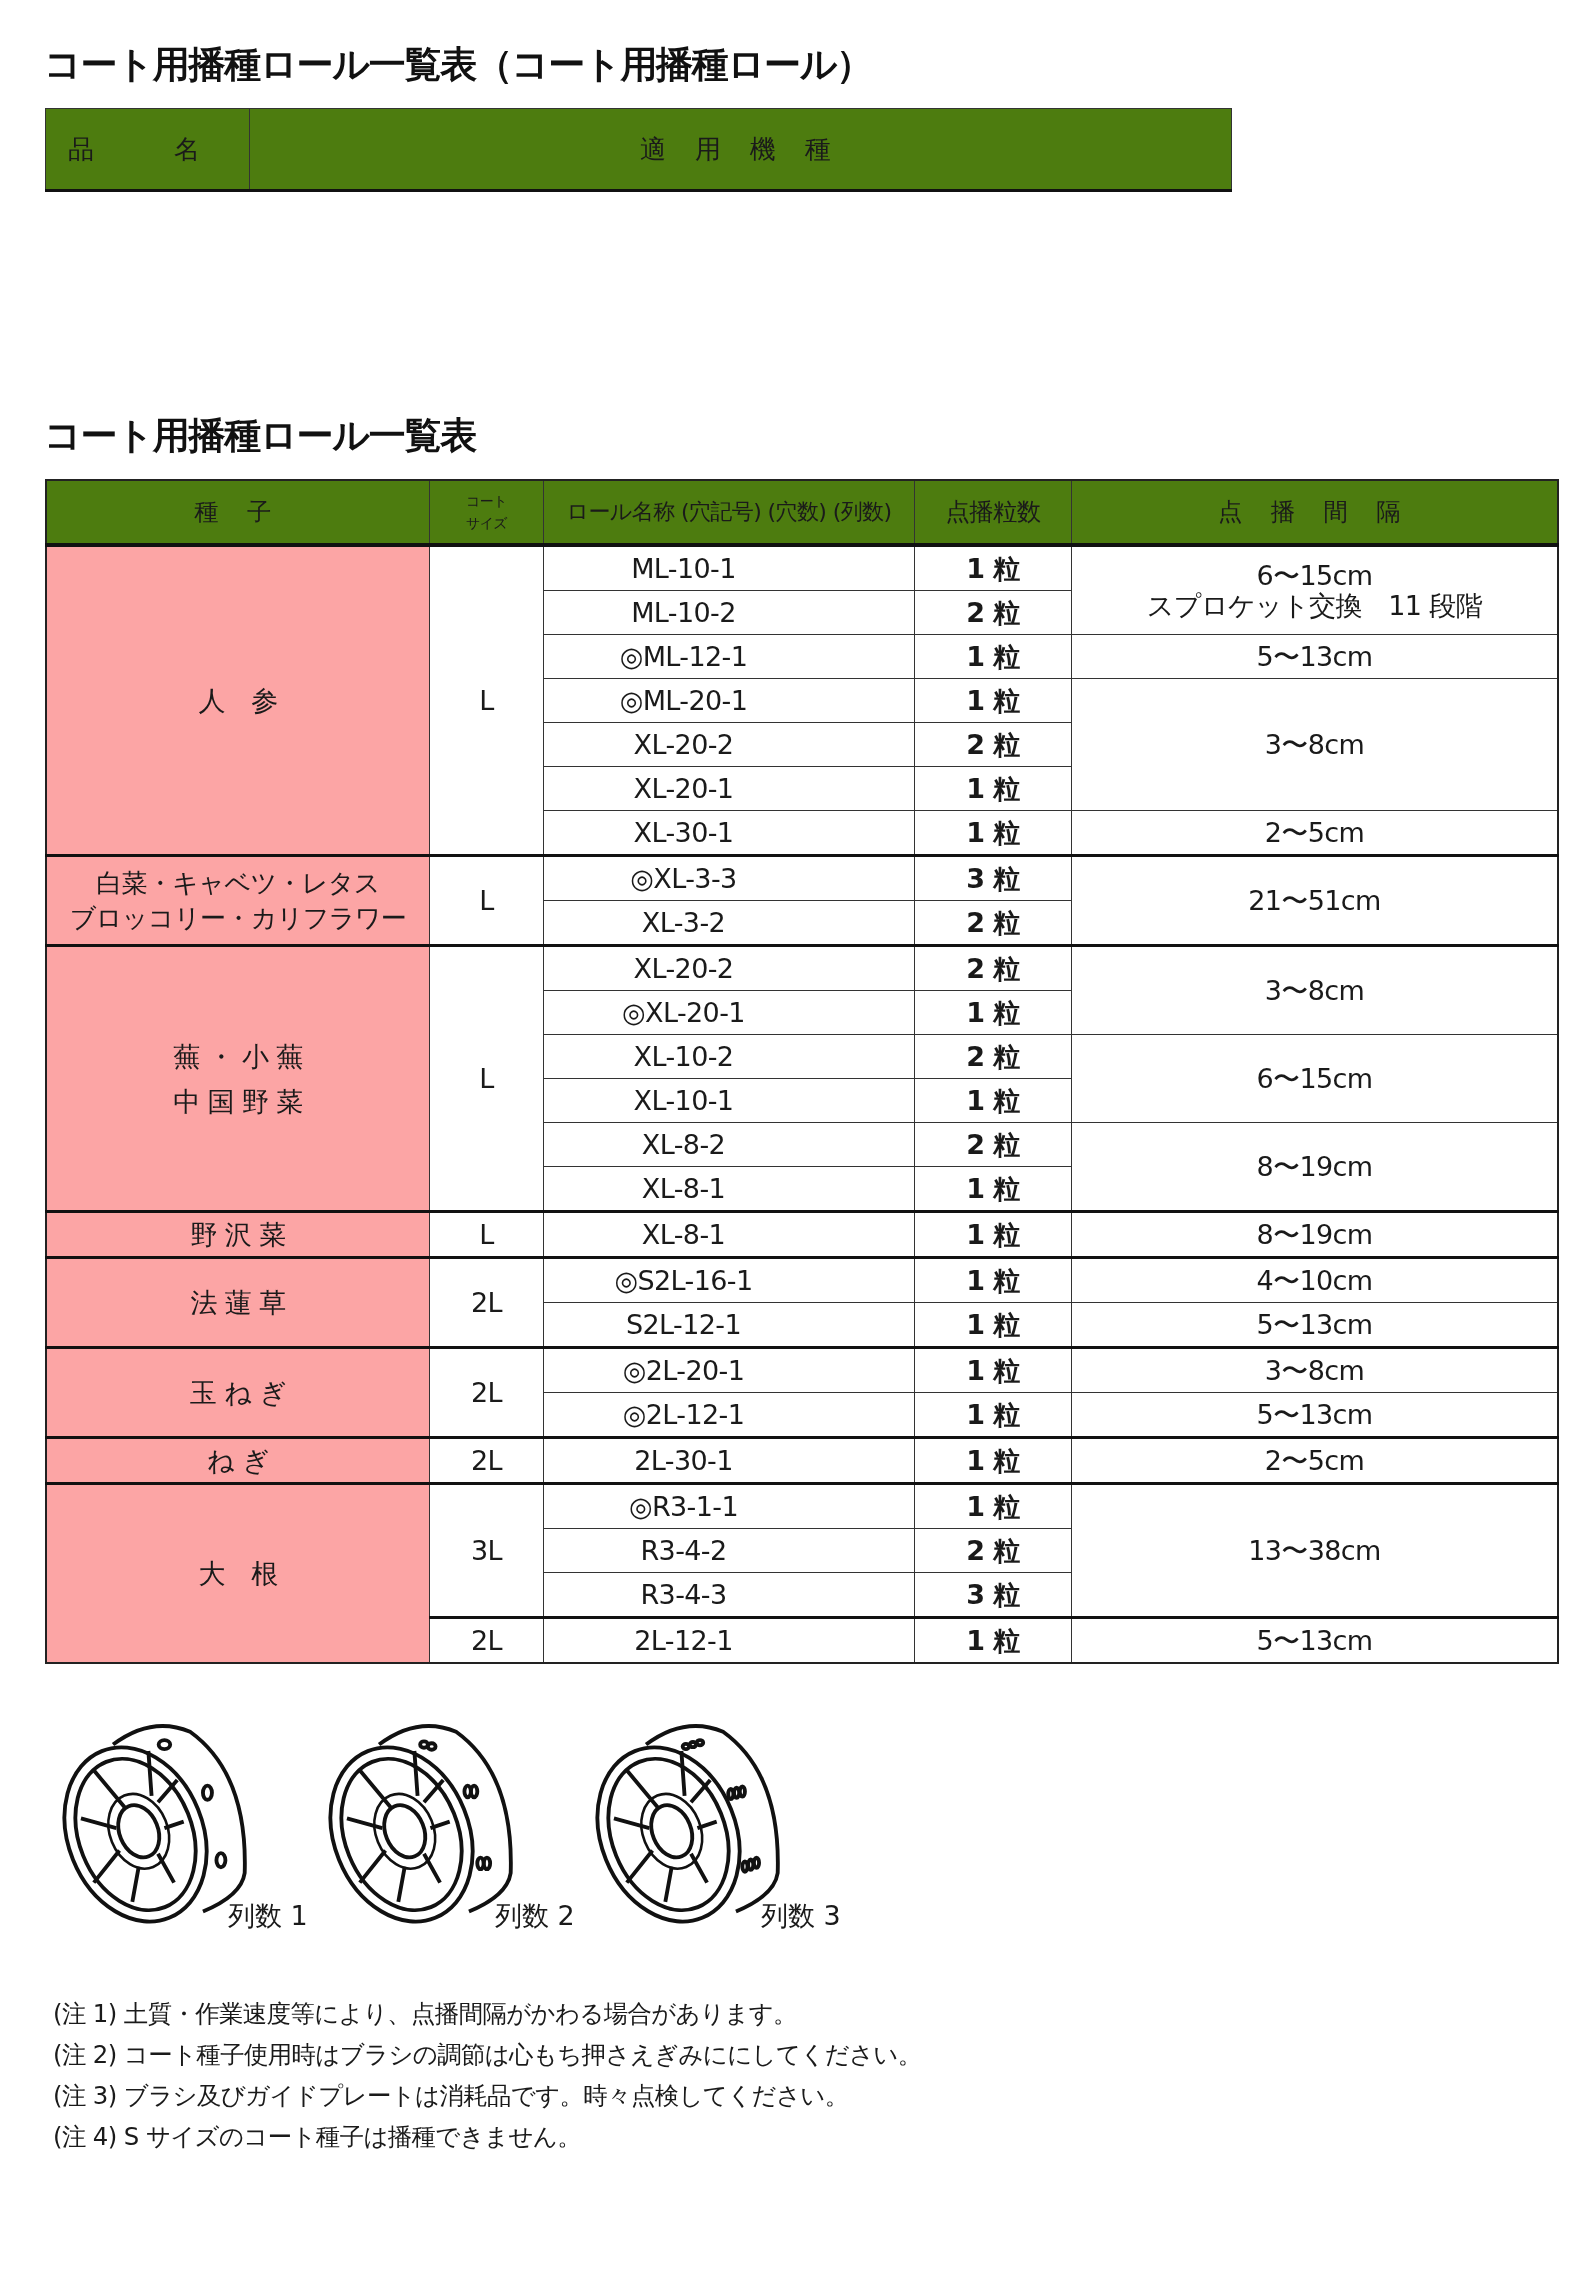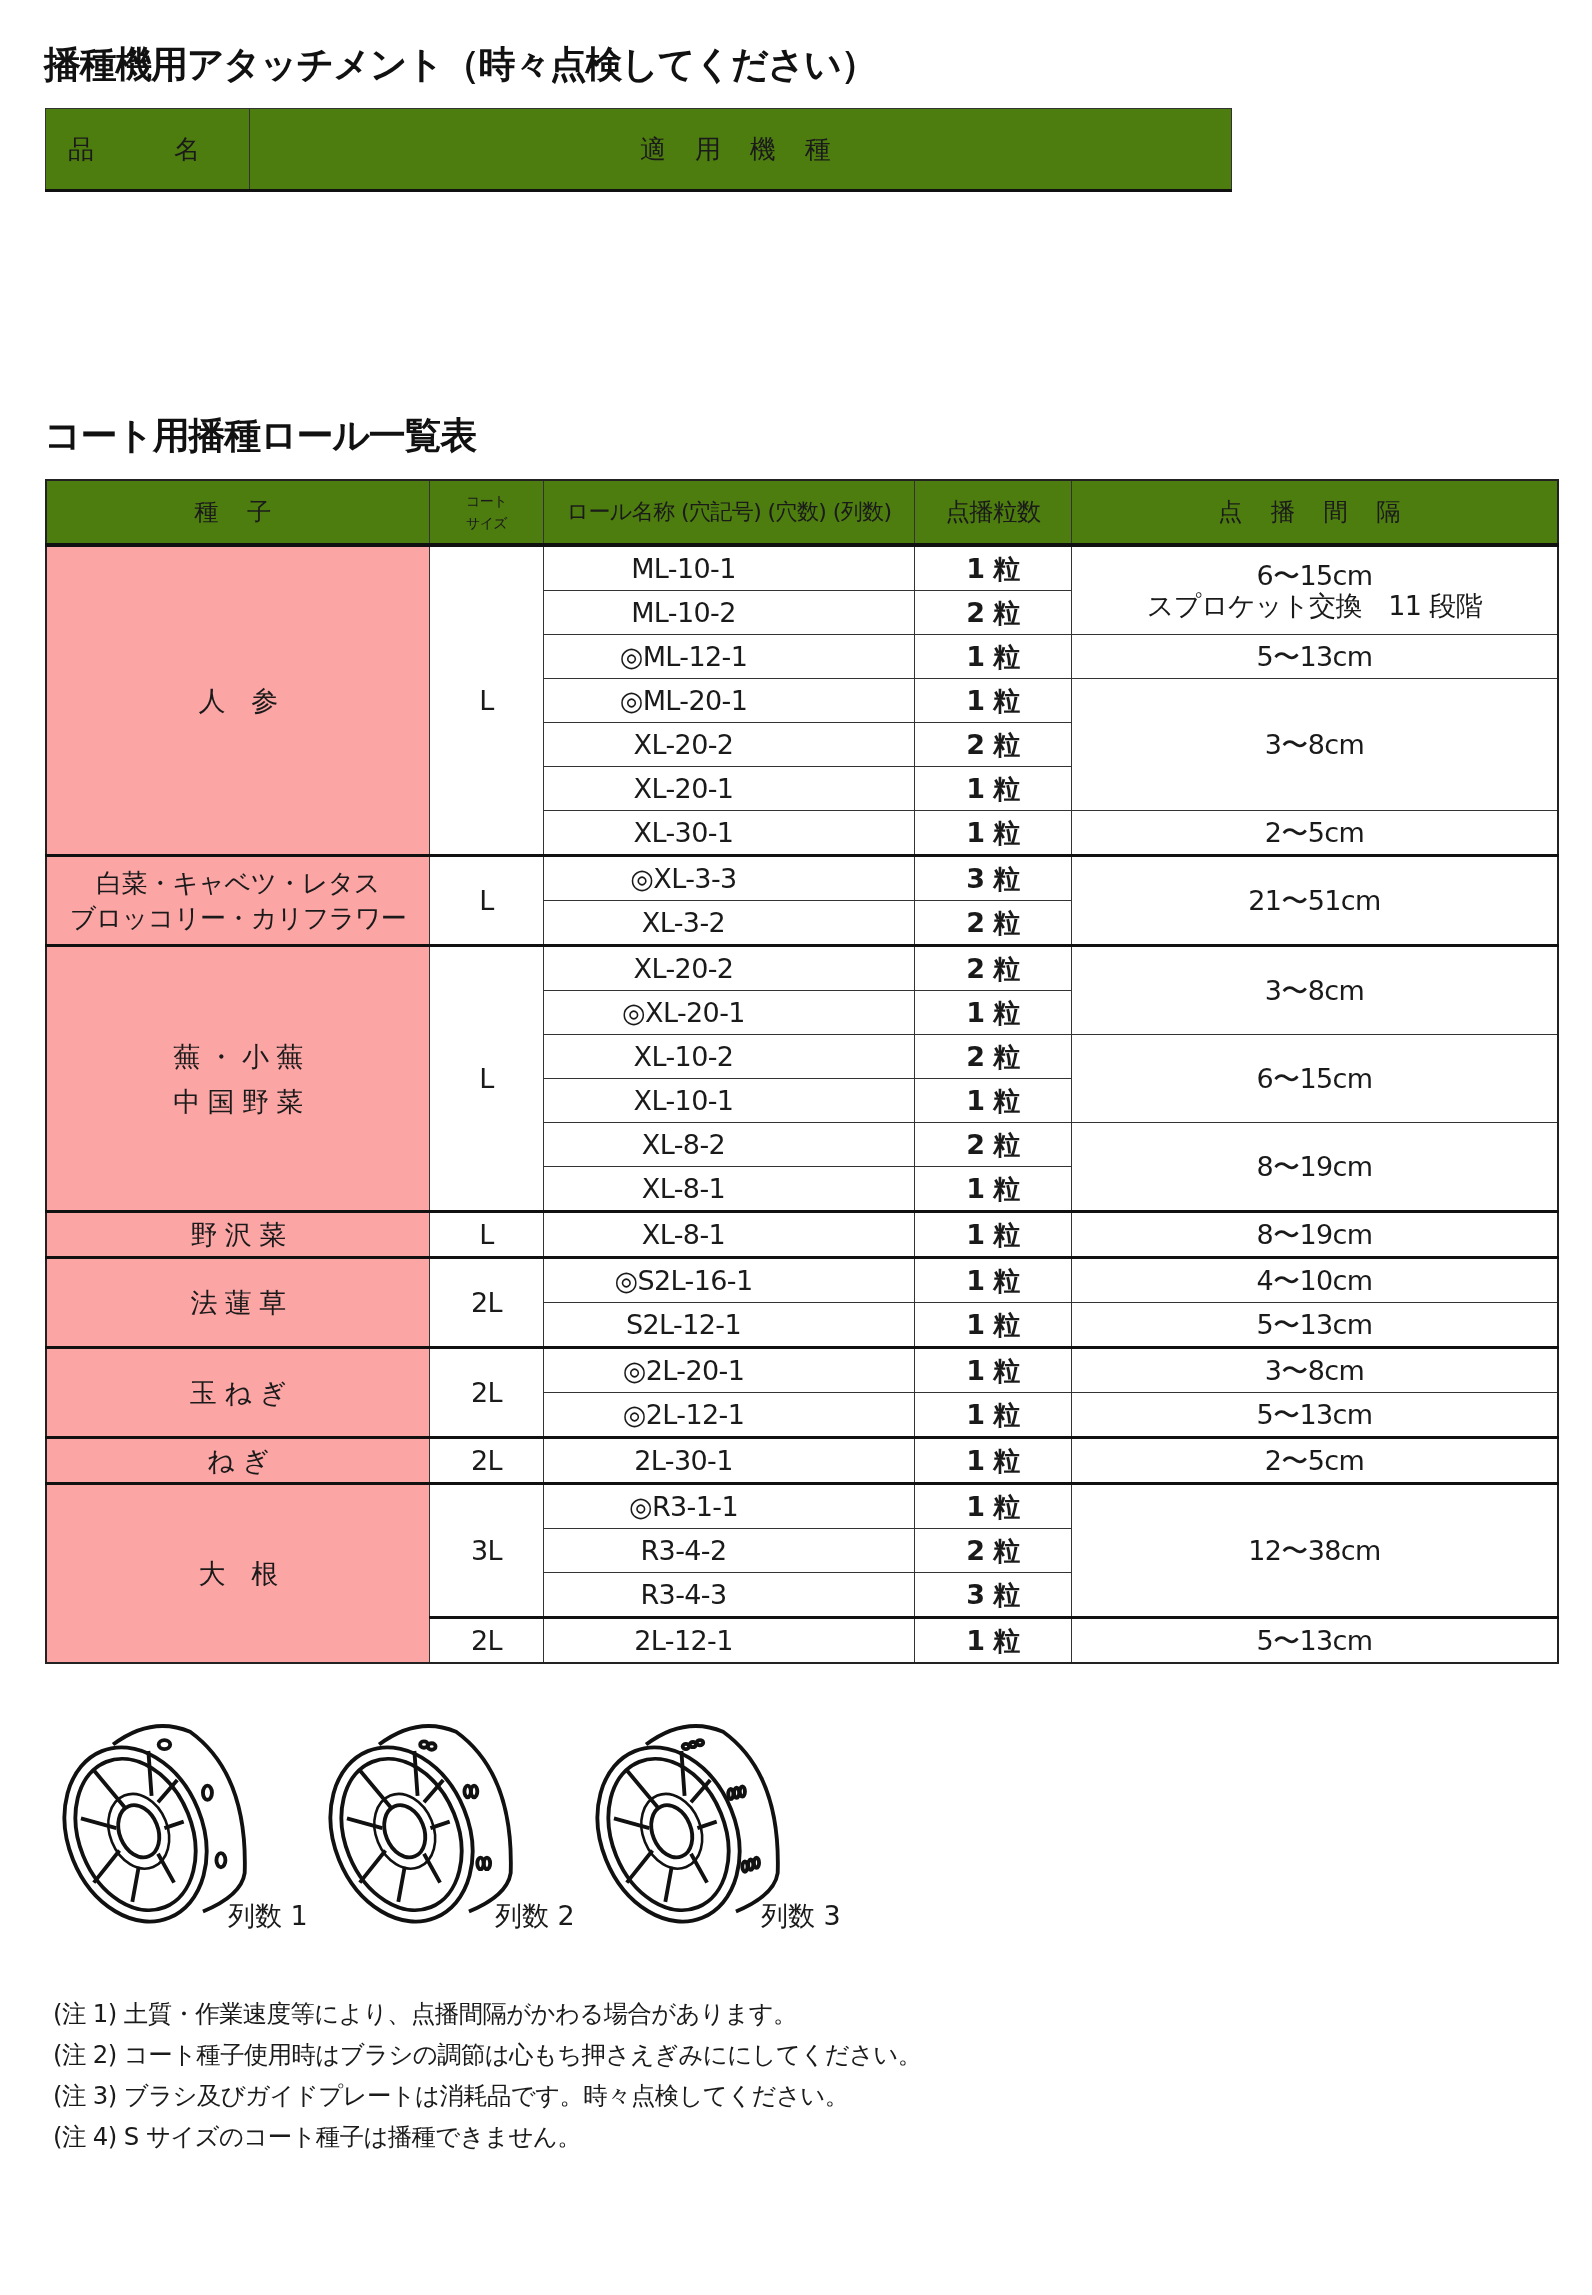--- a/index.html
+++ b/index.html
@@ -39,21 +39,21 @@
   
   .wheel { position: absolute; top: 1690px; width: 206px; height: 244px; }
   .wlabel { position: absolute; top: 1898px; font-size: 27px; white-space: nowrap; }
 
   
   .note { position: absolute; left: 53px; font-size: 24.4px; white-space: nowrap; letter-spacing: -0.6px; }
 </style>
 </head>
 <body>
 
-<div class="title" style="top:40px;">播種機用アタッチメント（時々点検してください）</div>
+<div class="title" style="top:40px;">コート用播種ロール一覧表（コート用播種ロール）</div>
 
 <table id="t1">
   <tbody>
       <tr>
     <th class="hdr c1"><span class="sp">品　名</span></th>
     <th class="hdr"><span class="sp2">適 用 機 種</span></th>
   </tr>
 </tbody>
   </table>
 
@@ -198,21 +198,21 @@
     <td class="roll">2L-30-1</td>
     <td class="cnt">1 粒</td>
     <td>2〜5cm</td>
   </tr>
 
   <tr class="grp">
     <td class="seed shade" rowspan="4">大　根</td>
     <td class="size" rowspan="3">3L</td>
     <td class="roll">◎R3-1-1</td>
     <td class="cnt">1 粒</td>
-    <td rowspan="3">12〜38cm</td>
+    <td rowspan="3">13〜38cm</td>
   </tr>
   <tr>
     <td class="roll">R3-4-2</td>
     <td class="cnt">2 粒</td>
   </tr>
   <tr>
     <td class="roll">R3-4-3</td>
     <td class="cnt">3 粒</td>
   </tr>
   <tr>

